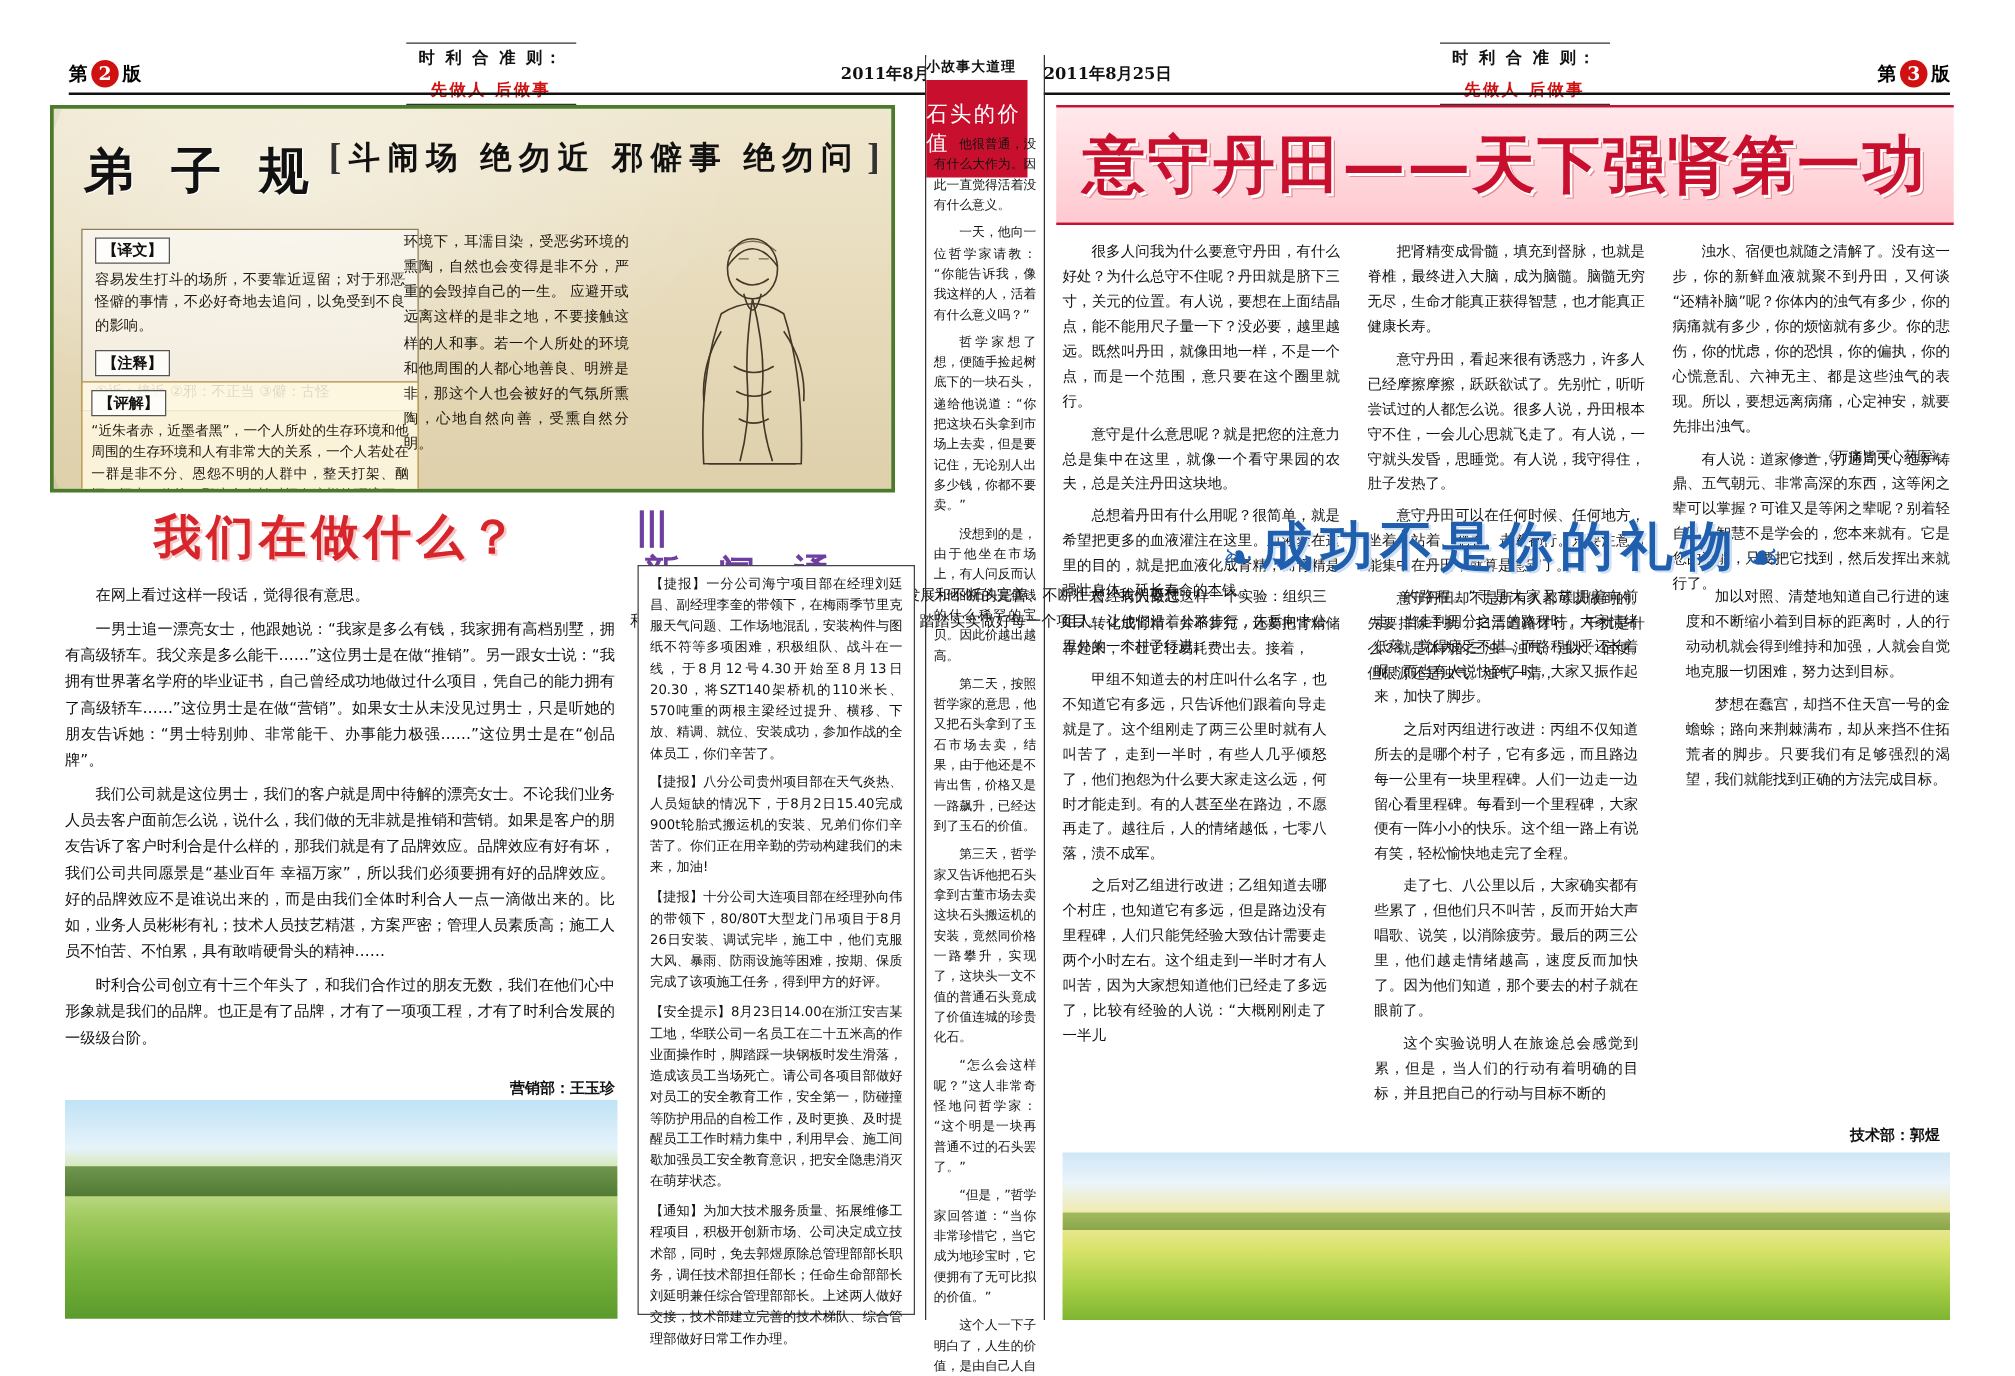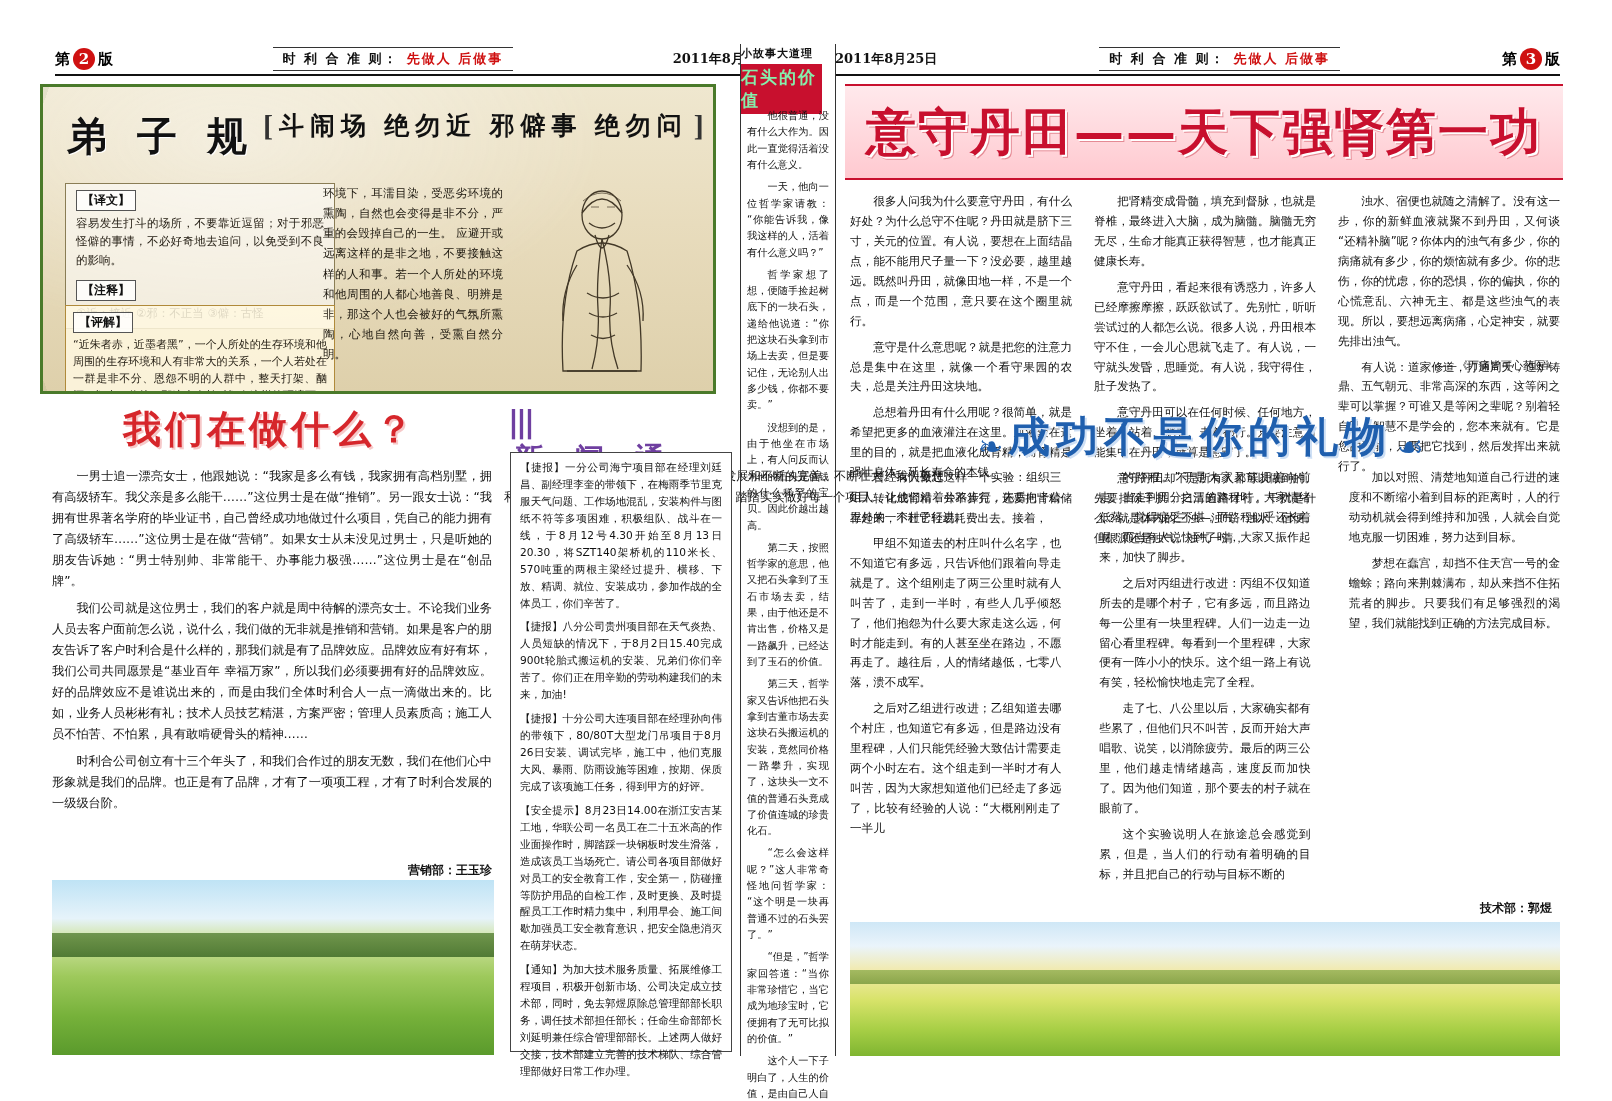--- a/index.html
+++ b/index.html
@@ -16,21 +16,21 @@
   .hdrbar{position:absolute;top:44px;height:30px;display:flex;align-items:center;}
   .hdr-left{left:55px;width:720px;}
   .hdr-right{left:835px;width:725px;}
   .pagenum{display:flex;align-items:baseline;font-family:"DejaVu Serif","Liberation Serif",serif;font-weight:bold;font-size:15px;color:#000;}
   .pagenum .circ{
     display:inline-block;width:22px;height:22px;border-radius:50%;
     background:#cf1111;color:#fff;text-align:center;line-height:22px;font-size:15px;margin:0 3px;font-weight:bold;
   }
   .motto{
     display:flex;align-items:center;gap:8px;border:1px solid #333;border-left:none;border-right:none;
-    padding:2px 10px;font-size:13px;font-weight:bold;letter-spacing:2px;
+    padding:2px 10px;font-size:13px;font-weight:bold;letter-spacing:2px;flex-direction:column;
   }
   .motto .k{color:#111;}
   .motto .v{color:#cf1111;}
   .dateTxt{font-size:13px;font-weight:bold;font-family:"DejaVu Serif","Liberation Serif",serif;}
   .rule{position:absolute;height:2px;background:#111;}
 
   
   .dizigui{
     position:absolute;left:40px;top:84px;width:676px;height:310px;
     background:linear-gradient(180deg,#efe7cf 0%,#e8dcbd 45%,#ded0ab 100%);
@@ -120,22 +120,22 @@
   .center-col{
     position:absolute;left:740px;top:44px;width:96px;height:1012px;
     border-left:1px solid #333;border-right:1px solid #333;box-sizing:border-box;
   }
   .story-head{
     position:absolute;left:741px;top:46px;width:81px;height:58px;
     background:#fff;text-align:left;
   }
   .story-head .s1{font-size:11px;font-weight:bold;color:#111;letter-spacing:1px;}
   .story-head .s2{
-    margin-top:3px;background:#c8102e;color:#86efac;font-size:17px;font-weight:bold;
-    font-family:"DejaVu Serif","Liberation Serif",serif;letter-spacing:2px;padding:2px 0;
+    margin-top:3px;background:#c8102e;color:#ffffff;font-size:17px;font-weight:normal;
+    font-family:"DejaVu Serif","Liberation Serif",serif;letter-spacing:2px;padding:16px 0;
   }
   .story-body{
     position:absolute;left:743px;top:108px;width:90px;height:938px;
     font-size:10.2px;line-height:1.6;text-align:justify;padding:0 4px;box-sizing:border-box;
   }
   .story-body p{margin:0 0 6px 0;text-indent:2em;}
 
   
   .right-hero{
     position:absolute;left:845px;top:84px;width:718px;height:96px;
@@ -265,20 +265,21 @@
         <path d="M74 34 l8 0 M90 34 l8 0"></path>
       </g>
     </svg>
   </div>
 
   <div class="wmzsm">
     <div class="txt">我们在做什么？</div>
   </div>
 
   <div class="col-left-body">
+    <p>在网上看过这样一段话，觉得很有意思。</p>
     <p>一男士追一漂亮女士，他跟她说：“我家是多么有钱，我家拥有高档别墅，拥有高级轿车。我父亲是多么能干……”这位男士是在做“推销”。另一跟女士说：“我拥有世界著名学府的毕业证书，自己曾经成功地做过什么项目，凭自己的能力拥有了高级轿车……”这位男士是在做“营销”。如果女士从未没见过男士，只是听她的朋友告诉她：“男士特别帅、非常能干、办事能力极强……”这位男士是在“创品牌”。</p>
     <p>我们公司就是这位男士，我们的客户就是周中待解的漂亮女士。不论我们业务人员去客户面前怎么说，说什么，我们做的无非就是推销和营销。如果是客户的朋友告诉了客户时利合是什么样的，那我们就是有了品牌效应。品牌效应有好有坏，我们公司共同愿景是“基业百年 幸福万家”，所以我们必须要拥有好的品牌效应。好的品牌效应不是谁说出来的，而是由我们全体时利合人一点一滴做出来的。比如，业务人员彬彬有礼；技术人员技艺精湛，方案严密；管理人员素质高；施工人员不怕苦、不怕累，具有敢啃硬骨头的精神……</p>
     <p>时利合公司创立有十三个年头了，和我们合作过的朋友无数，我们在他们心中形象就是我们的品牌。也正是有了品牌，才有了一项项工程，才有了时利合发展的一级级台阶。</p>
     <p>一个企业和一个人一样，随着社会的发展和不断的完善、不断壮大。我们要想和优秀企业联姻，必须创立好自己的品牌，踏踏实实做好每一个项目。</p>
   </div>
   <div class="sign-left">营销部：王玉珍</div>
   <div class="photo-left"></div>
 
   <div class="news-head">
     <span class="bars">|||</span>

